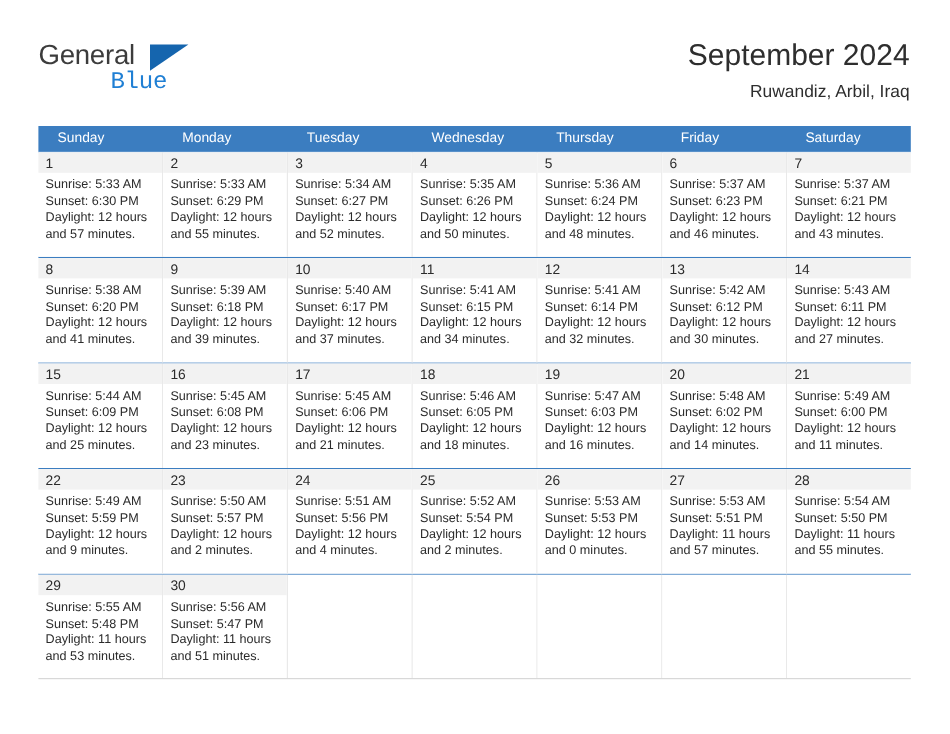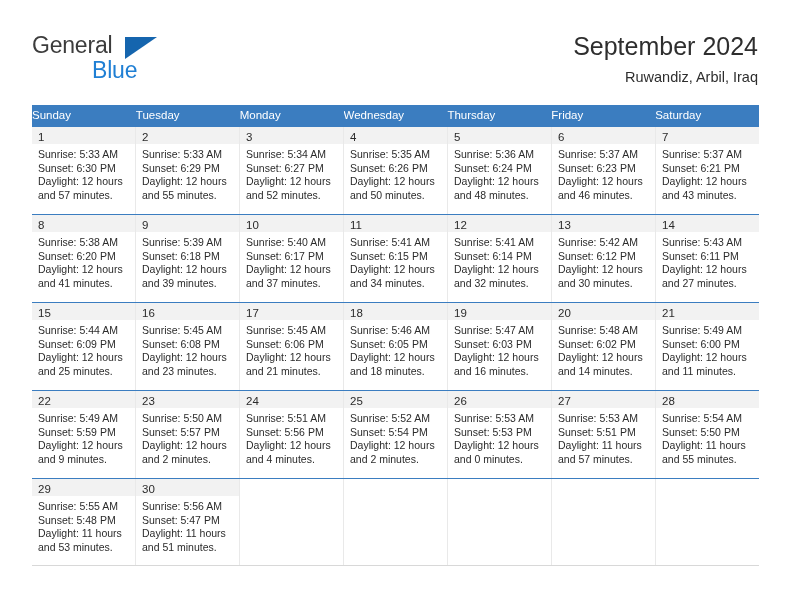--- a/index.html
+++ b/index.html
@@ -51,24 +51,24 @@
     top: 5px;
     width: 0;
     height: 0;
     border-left: 32px solid #1565ae;
     border-bottom: 22px solid transparent;
   }
   .logo-blue {
     position: absolute;
     left: 60px;
     top: 25px;
-    font-size: 23px;
+    font-size: 20px;
     letter-spacing: -0.2px;
     color: #1f7fd4;
-    font-family: Liberation Sans, sans-serif;
+    font-family: Liberation Mono, monospace;
   }
   .title-block {
     position: absolute;
     right: 0;
     top: 0;
     text-align: right;
   }
   .cal-title {
     font-size: 25px;
     color: #2e2e2e;
@@ -94,21 +94,21 @@
   .weekday-row {
     display: flex;
     background: #3b7dc0;
     height: 21px;
   }
   .weekday {
     flex: 1 1 0;
     color: #ffffff;
     font-size: 11.5px;
     line-height: 21px;
-    padding-left: 0;
+    padding-left: 16px;
     box-sizing: border-box;
     white-space: nowrap;
     overflow: hidden;
   }
   .week-row {
     display: flex;
     border-top: 1.5px solid #3b7dc0;
     height: 87px;
   }
   .week-row.last { height: 86px; justify-content: space-between; }
@@ -163,22 +163,22 @@
       <div class="cal-title">September 2024</div>
       <div class="cal-subtitle">Ruwandiz, Arbil, Iraq</div>
     </div>
 
   </div>
 
   <div class="calendar">
 
     <div class="weekday-row">
       <div class="weekday">Sunday</div>
+      <div class="weekday">Monday</div>
       <div class="weekday">Tuesday</div>
-      <div class="weekday">Monday</div>
       <div class="weekday">Wednesday</div>
       <div class="weekday">Thursday</div>
       <div class="weekday">Friday</div>
       <div class="weekday">Saturday</div>
     </div>
 
     <div class="week-row">
       <div class="day-cell">
         <div class="daynum-band"><span class="daynum">1</span></div>
         <div class="day-info">

